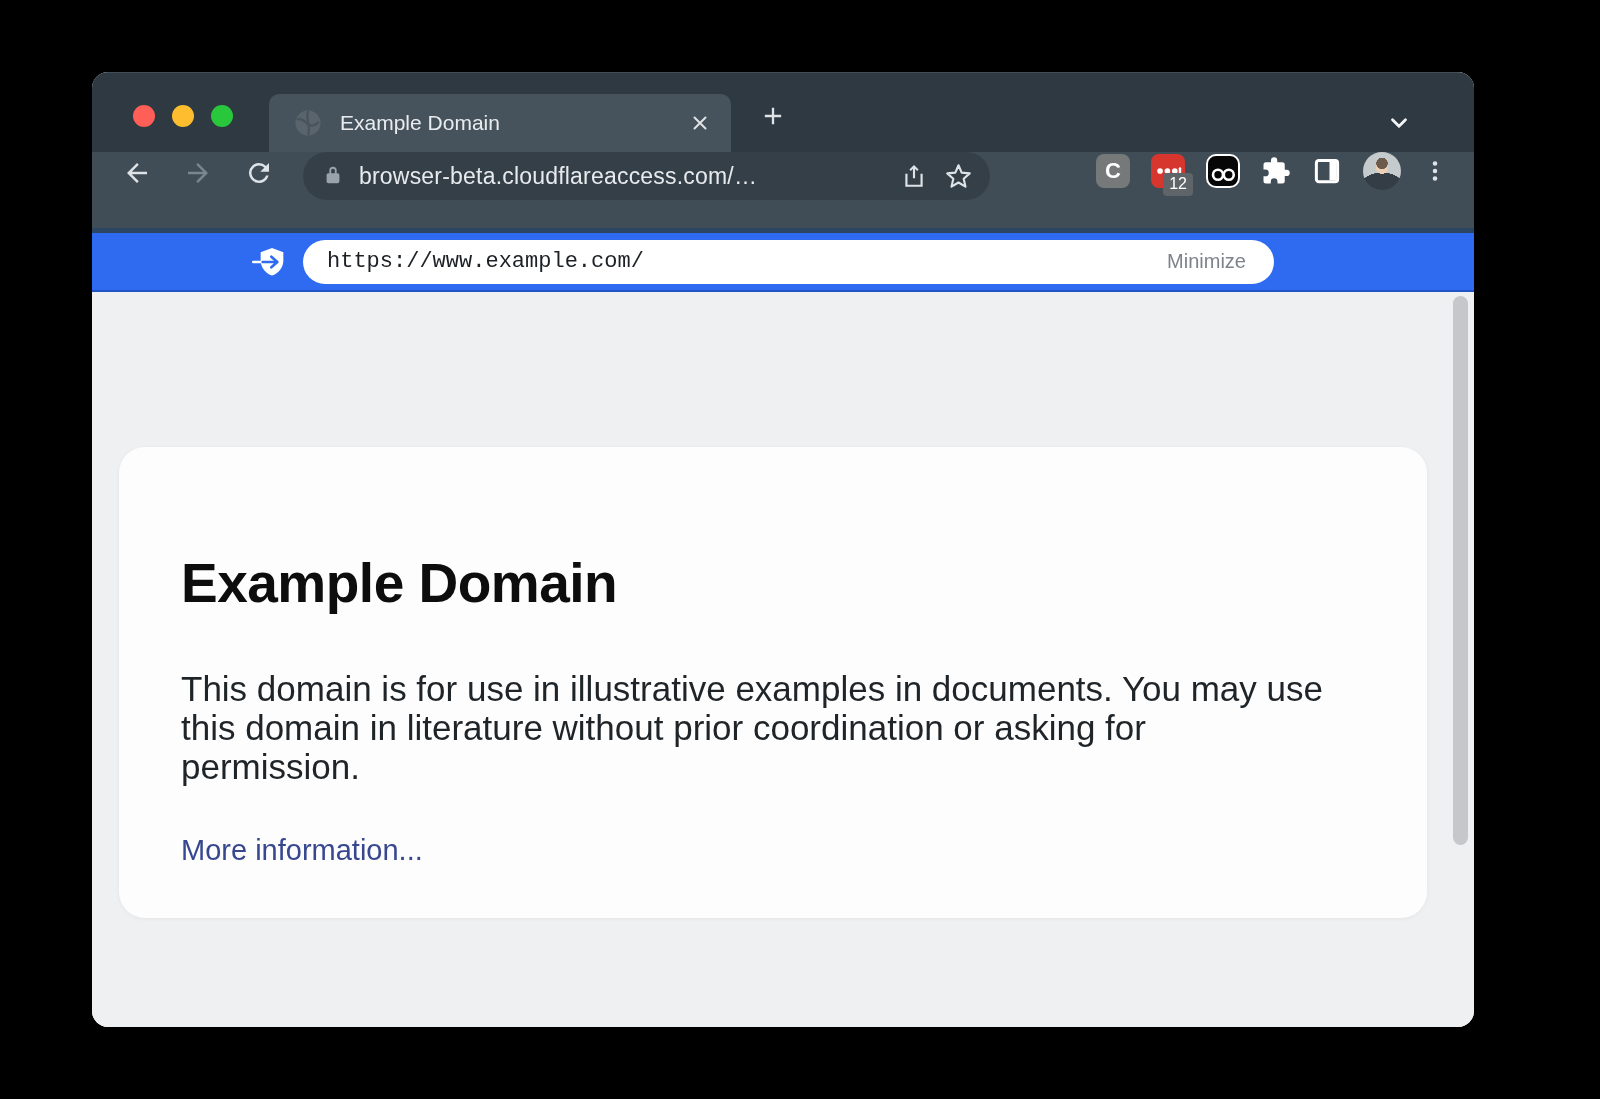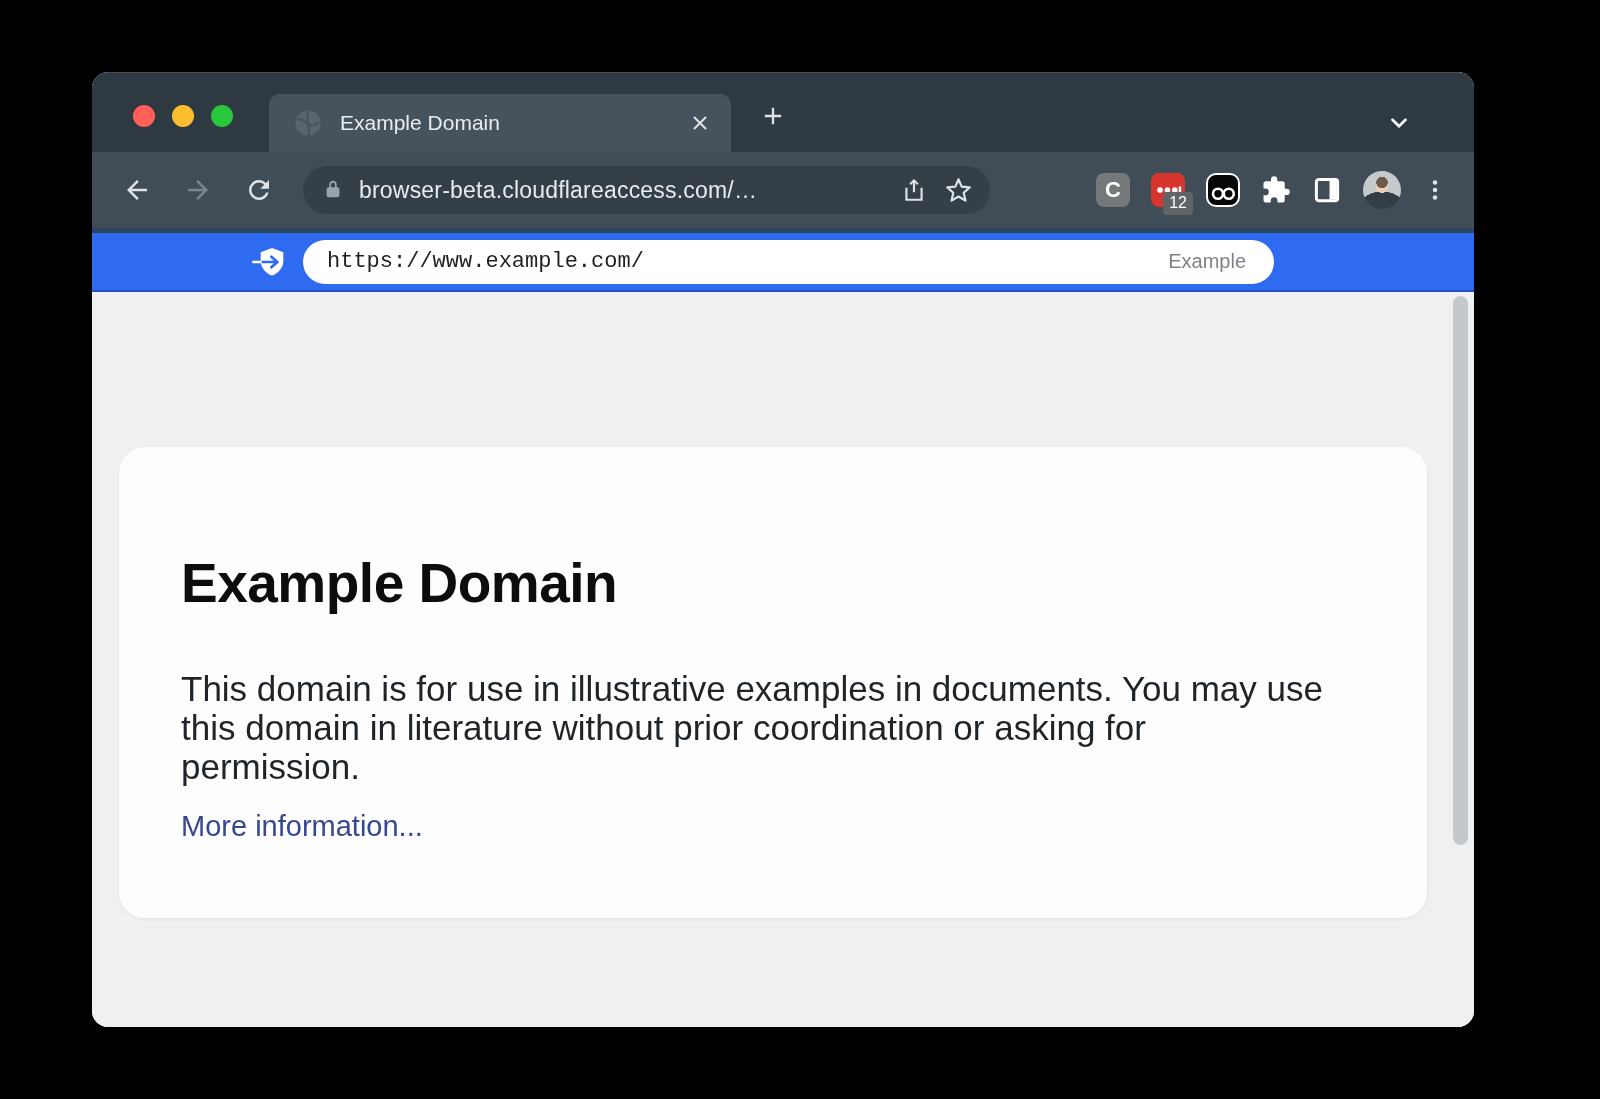--- a/index.html
+++ b/index.html
@@ -35,21 +35,21 @@
     margin-left:17px; flex:1; font-size:21px; color:#e9ecee;
     white-space:nowrap; overflow:hidden;
   }
   .icon-btn { display:flex; align-items:center; justify-content:center; cursor:pointer; background:none; border:none; padding:0; }
   .tab-close { width:30px; height:30px; border-radius:6px; }
   .newtab { position:absolute; left:664px; top:26px; width:34px; height:34px; }
   .strip-chevron { position:absolute; right:58px; top:33px; width:34px; height:34px; }
   
   .toolbar {
     flex:none; height:76px; background:#414d56;
-    display:flex; align-items:center; padding:0 26px 0 24px;
+    display:flex; align-items:flex-start; padding:0 26px 0 24px;
   }
   .nav-btn { width:42px; height:42px; border-radius:50%; flex:none; }
   .nav-btn + .nav-btn { margin-left:19px; }
   .omnibox {
     margin-left:23px; width:687px; height:48px; flex:none;
     background:#353f48; border-radius:24px;
     display:flex; align-items:center; padding:0 18px 0 19px;
   }
   .omnibox-url {
     margin-left:15px; font-size:23px; color:#e8ebee; letter-spacing:0.2px;
@@ -107,21 +107,21 @@
     box-shadow:0 1px 4px rgba(0,0,0,0.05);
     padding:104px 70px 0 62px;
   }
   .card h1 {
     margin:0; font-size:55px; font-weight:700; color:#0d0d0d; letter-spacing:-0.5px;
   }
   .card p {
     margin:54px 0 0; font-size:35px; line-height:39px; color:#1f2428; max-width:1150px;
   }
   .card a {
-    display:inline-block; margin-top:24px; font-size:29px;
+    display:inline-block; margin-top:48px; font-size:29px;
     color:#38488f; text-decoration:none; cursor:pointer;
   }
   svg { display:block; }
 </style>
 </head>
 <body>
 
 <div class="window">
 
   <div class="tabstrip">
@@ -243,21 +243,21 @@
   </div>
 
   <div class="banner">
     <svg class="banner-shield" viewBox="0 0 24 24" style="overflow:visible;">
       <path d="M12 1.5l8.5 3.2v6.1c0 5.2-3.6 9.6-8.5 11.4C7.1 20.4 3.5 16 3.5 10.8V4.7z" fill="#fff"></path>
       <path d="M-2 12h6" stroke="#fff" stroke-width="2" stroke-linecap="round"></path>
       <path d="M5 12h10M11.5 8l4.5 4-4.5 4" stroke="#2e6bf0" stroke-width="2" fill="none" stroke-linecap="round" stroke-linejoin="round"></path>
     </svg>
     <div class="banner-pill">
       <input class="banner-url" type="text" value="https://www.example.com/" style="">
-      <button class="banner-minimize">Example</button>
+      <button class="banner-minimize">Minimize</button>
     </div>
   </div>
 
   <div class="page">
     <div class="card">
       <h1>Example Domain</h1>
       <p>This domain is for use in illustrative examples in documents. You may use this domain in literature without prior coordination or asking for permission.</p>
       <a>More information...</a>
     </div>
     <div class="scroll-thumb"></div>

